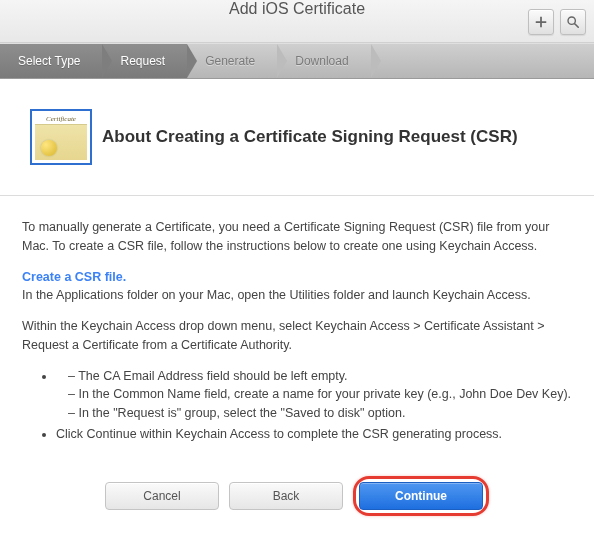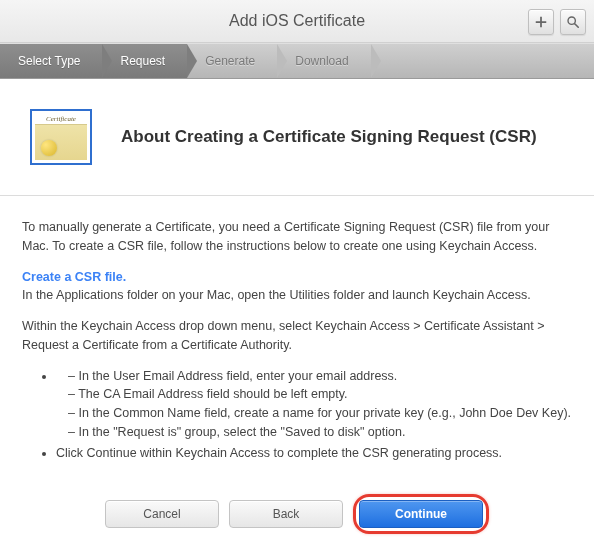--- a/index.html
+++ b/index.html
@@ -12,21 +12,21 @@
     color: #333;
     -webkit-font-smoothing: antialiased;
   }
   
   .header {
     height: 42px;
     background: linear-gradient(#f5f5f5, #e8e8e8);
     border-bottom: 1px solid #d0d0d0;
     position: relative;
     display: flex;
-    align-items: center;
+    align-items: flex-start;
     justify-content: center;
   }
   .header-title {
     font-size: 16px;
     color: #555;
   }
   .header-buttons {
     position: absolute;
     right: 8px;
     top: 9px;
@@ -92,21 +92,21 @@
   .step.inactive::after,
   .step:not(.active)::after {
     border-left: 10px solid #bcbcbc;
   }
 
   
   .title-row {
     display: flex;
     align-items: center;
     padding: 30px 22px 8px 30px;
-    gap: 29px;
+    gap: 10px;
   }
   .cert-icon-box {
     width: 52px;
     height: 46px;
     border: 2px solid #2f6fcf;
     background: #fdfdfc;
     box-shadow: 0 0 0 3px #fff inset;
     padding: 3px;
     position: relative;
   }
@@ -275,21 +275,20 @@
   <p>
     <strong>Create a CSR file.</strong><br>
     <span>In the Applications folder on your Mac, open the Utilities folder and launch Keychain Access.</span>
   </p>
 
   <p>Within the Keychain Access drop down menu, select Keychain Access &gt; Certificate Assistant &gt; Request a Certificate from a Certificate Authority.</p>
 
   <ul class="outer">
     <li>
       <div class="sublist">
-        <div>In the User Email Address field, enter your email address.</div>
         <div>The CA Email Address field should be left empty.</div>
         <div>In the Common Name field, create a name for your private key (e.g., John Doe Dev Key).</div>
         <div>In the "Request is" group, select the "Saved to disk" option.</div>
       </div>
     </li>
     <li>
       <span>Click Continue within Keychain Access to complete the CSR generating process.</span>
     </li>
   </ul>
 </div>

